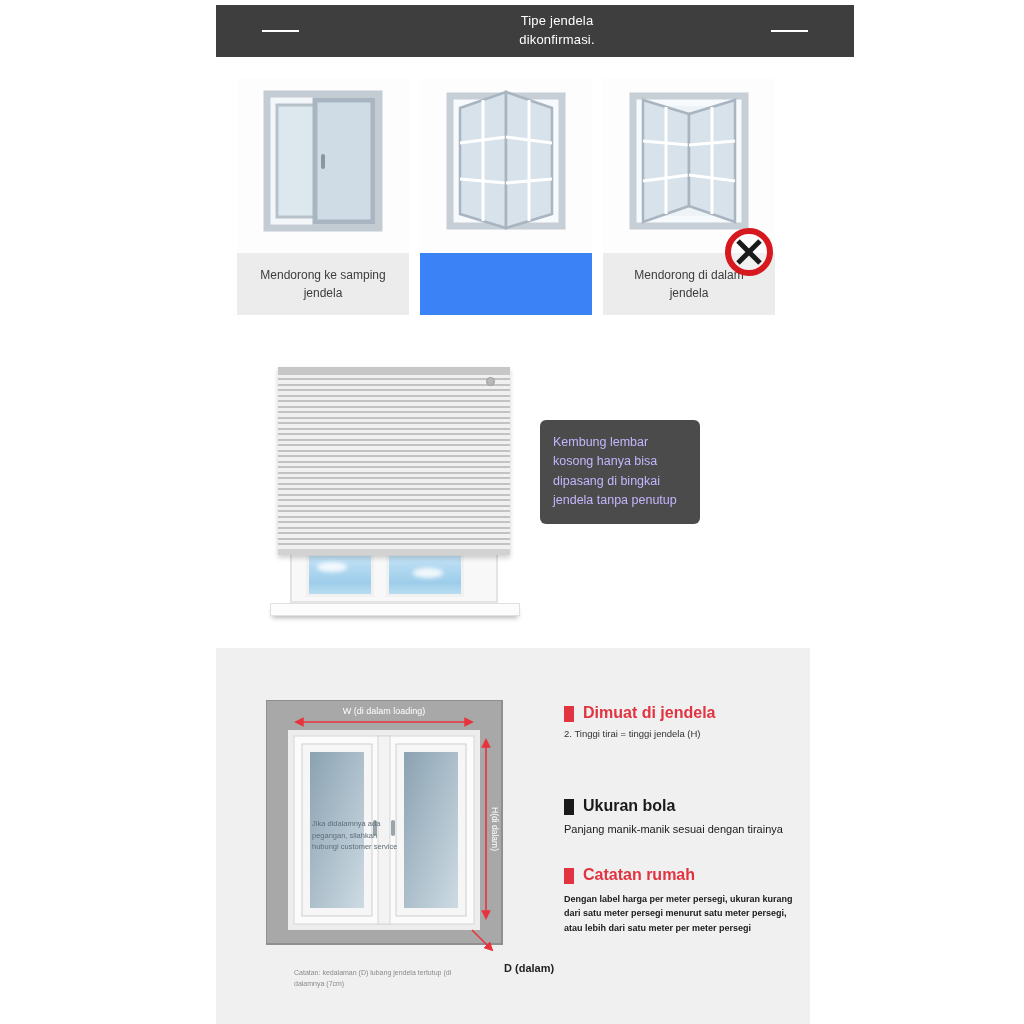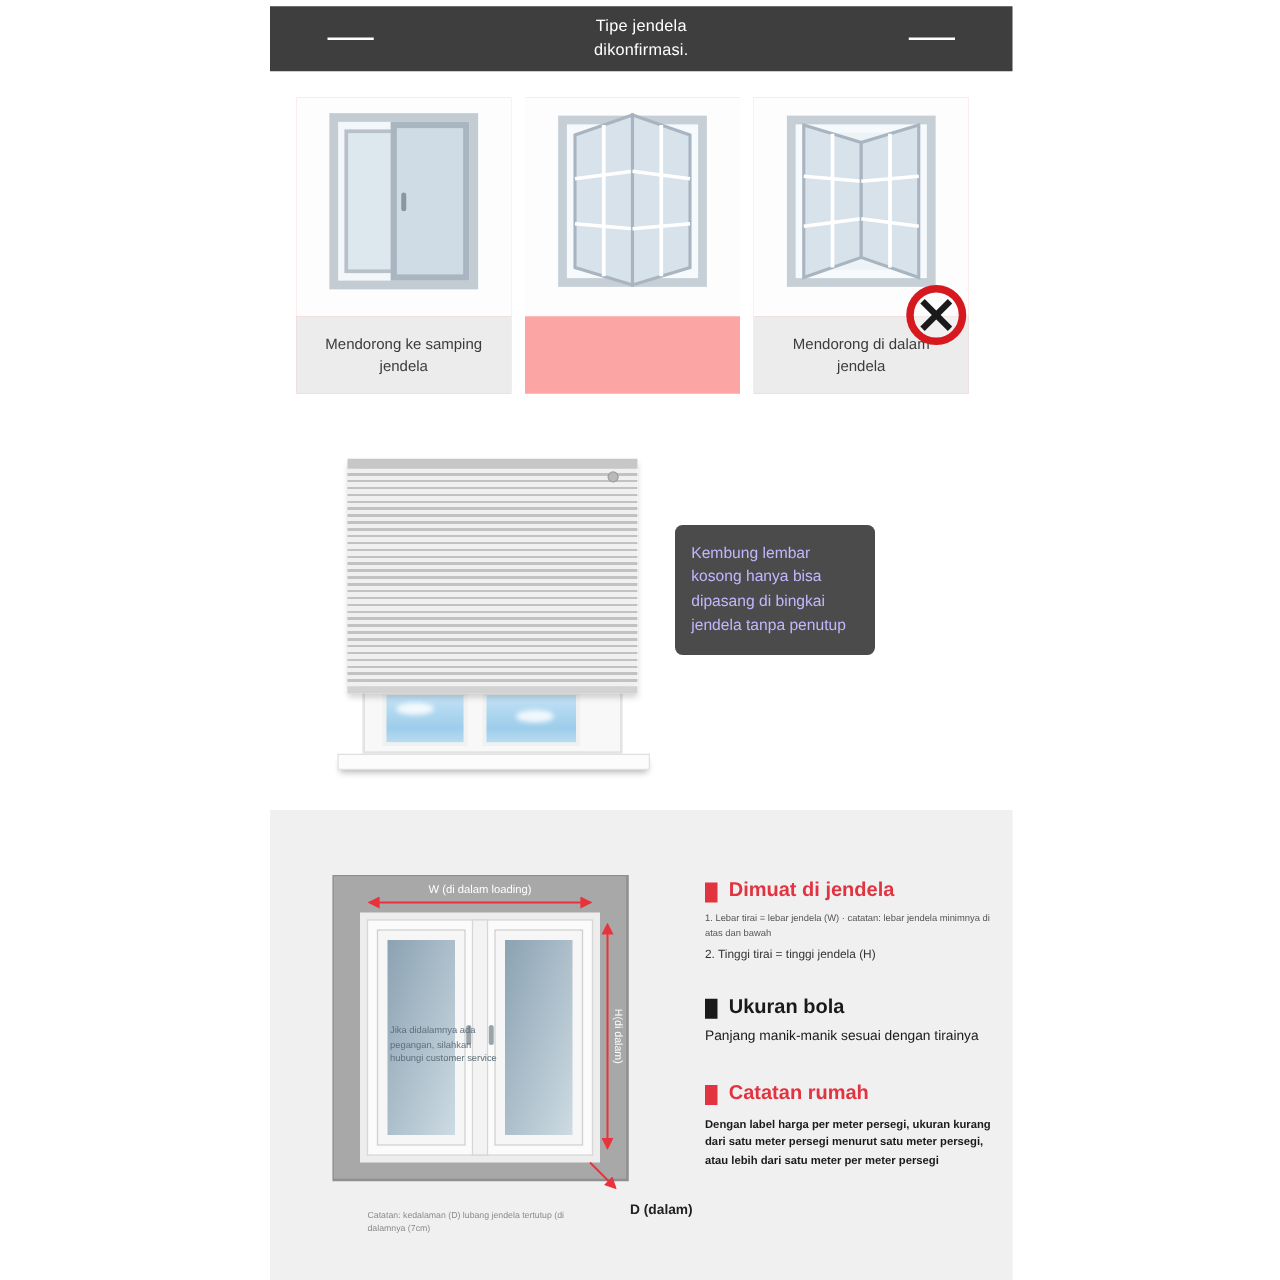--- a/index.html
+++ b/index.html
@@ -2,27 +2,27 @@
 <html style="--accent_red: #e23340; --dark: #1a1a1a; --header_bg: #3e3e3e; --tooltip_bg: #4b4b4b; --panel_bg: #f0f0f0;"><head>
 <meta charset="utf-8">
 <style>
   html,body{margin:0;padding:0;background:#fff;}
   .canvas{position:relative;width:1024px;height:1024px;margin:0 auto;background:#ffffff;
           font-family:"Liberation Sans", sans-serif;overflow:hidden;}
 
   
   .header{position:absolute;left:216px;top:5px;width:594px;height:52px;background:var(--header_bg,#3e3e3e);
           color:#fff;display:flex;flex-direction:column;align-items:center;justify-content:center;
-          font-size:13px;line-height:1.45;letter-spacing:.2px;}
+          font-size:13px;line-height:1.45;letter-spacing:.2px;padding-left:44px;}
   .header .dash{position:absolute;top:25px;width:37px;height:2px;background:#fff;}
   .header .dash.left{left:46px;}
   .header .dash.right{right:46px;}
 
   
-  .card{position:absolute;top:78px;width:172px;height:237px;background:#fca5a5;}
+  .card{position:absolute;top:78px;width:172px;height:237px;background:#3b82f6;}
   .card-img{position:relative;width:172px;height:175px;background:#fdfdfd;}
   .card-img svg{display:block;}
   .card-label{position:absolute;left:0;top:175px;width:172px;height:62px;background:#ececec;
               display:flex;align-items:center;justify-content:center;text-align:center;
               color:#3c3c3c;font-size:12px;line-height:1.5;padding:0 18px;box-sizing:border-box;}
   .no-badge{position:absolute;left:120px;top:148px;width:52px;height:52px;z-index:3;}
 
   
   .blinds-fig{position:absolute;left:270px;top:365px;width:250px;height:256px;}
   .bf-frame{position:absolute;left:20px;top:6px;width:208px;height:232px;background:#f8f8f8;
@@ -182,21 +182,20 @@
     </div>
 
     <div class="catatan">Catatan: kedalaman (D) lubang jendela tertutup (di dalamnya (7cm)</div>
     <div class="d-label">D (dalam)</div>
 
     <div class="section s1">
       <div class="sec-head">
         <span class="bullet red"></span>
         <h3 class="sec-title t-red">Dimuat di jendela</h3>
       </div>
-      <p class="tiny">1. Lebar tirai = lebar jendela (W) · catatan: lebar jendela minimnya di atas dan bawah</p>
       <p class="small">2. Tinggi tirai = tinggi jendela (H)</p>
     </div>
 
     <div class="section s2">
       <div class="sec-head">
         <span class="bullet dark"></span>
         <h3 class="sec-title t-dark">Ukuran bola</h3>
       </div>
       <p class="medium">Panjang manik-manik sesuai dengan tirainya</p>
     </div>

